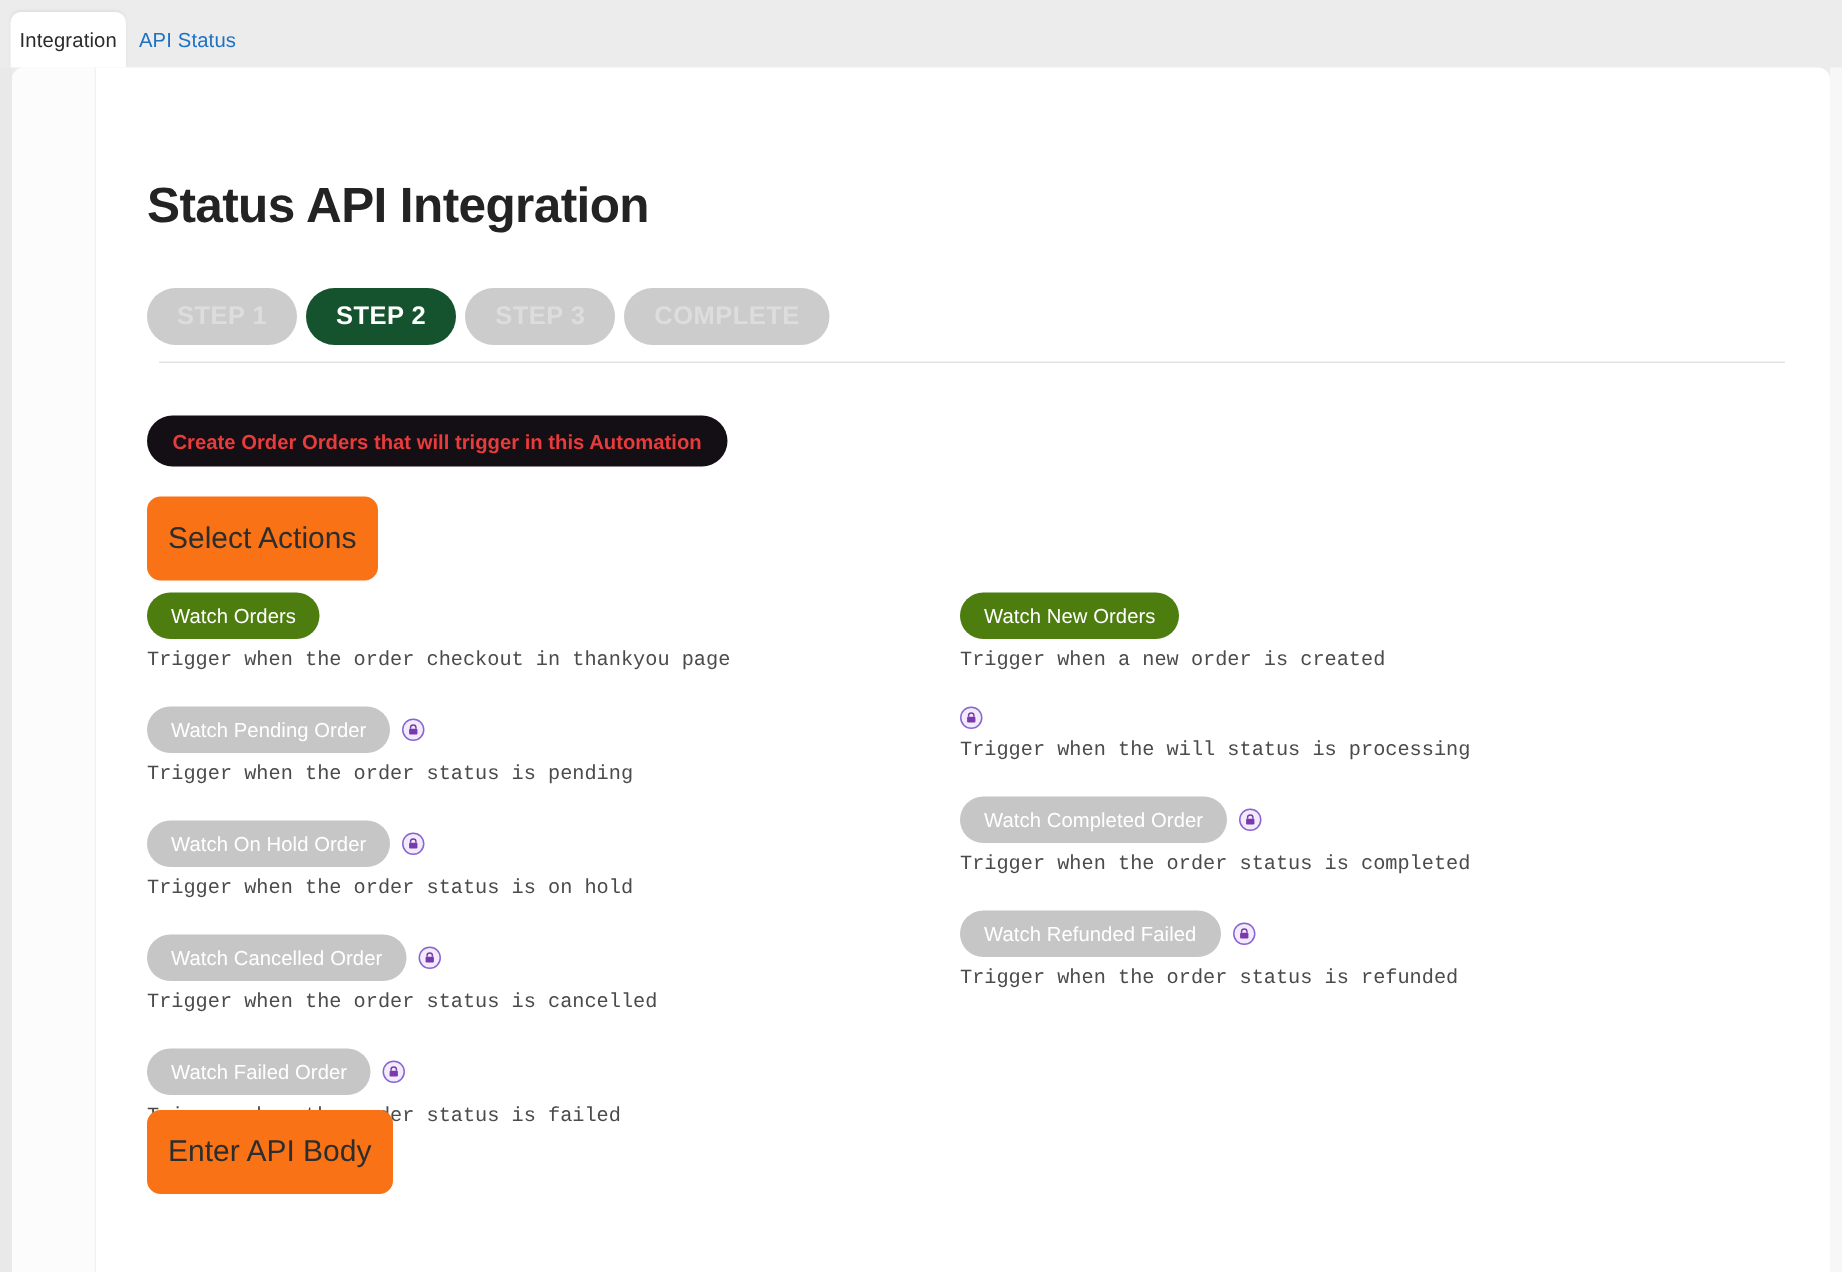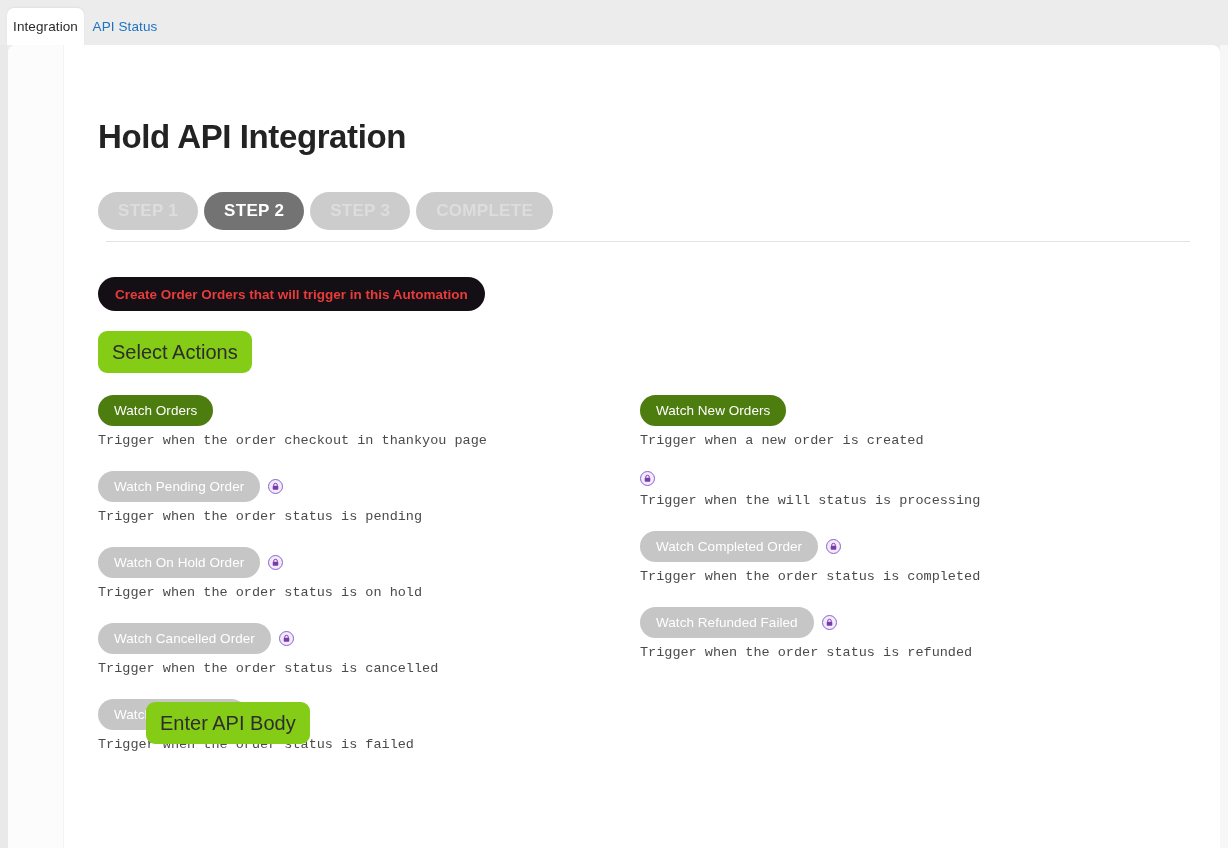--- a/index.html
+++ b/index.html
@@ -110,21 +110,21 @@
     justify-content: center;
     font-size: 17px;
     font-weight: bold;
     letter-spacing: 0.3px;
     background: #cccccc;
     color: #dddddd;
     cursor: pointer;
     white-space: nowrap;
   }
   .step-pill.current {
-    background: #737373;
+    background: #14532d;
     color: #ffffff;
     justify-content: center;
   }
 
   #divider {
     position: absolute;
     left: 8px; top: 196px;
     width: 1084px;
     height: 1px;
     background: #e3e3e6;
@@ -142,32 +142,32 @@
     align-items: center;
     font-size: 13.5px;
     font-weight: bold;
     color: #e83b3b;
     white-space: nowrap;
   }
 
   
   .section-chip {
     position: absolute;
-    height: 42px;
+    height: 56px;
     padding: 0 14px;
-    background: #84cc16;
+    background: #f97316;
     border-radius: 9px;
     display: flex;
     align-items: center;
     font-size: 20px;
     color: #2d2d2d;
     white-space: nowrap;
   }
   #chip-select-actions { left: 0; top: 286px; }
-  #chip-enter-api-body { left: 0; top: 657px; margin-left: 48px; }
+  #chip-enter-api-body { left: 0; top: 695px; }
 
   
   #actions {
     position: absolute;
     left: 0; top: 350px;
     width: 1092px;
   }
   .col {
     position: absolute;
     top: 0;
@@ -231,21 +231,21 @@
 
 <div id="edge-strip"></div>
 <div id="panel-right-gutter"></div>
 
 <div id="panel">
 
   <div id="ghost-rail"></div>
 
   <div id="content">
 
-    <h1 id="page-title">Hold API Integration</h1>
+    <h1 id="page-title">Status API Integration</h1>
 
     <div id="steps">
       <div class="step-pill">
         <span>STEP 1</span>
       </div>
       <div class="step-pill current">
         <span>STEP 2</span>
       </div>
       <div class="step-pill">
         <span>STEP 3</span>

